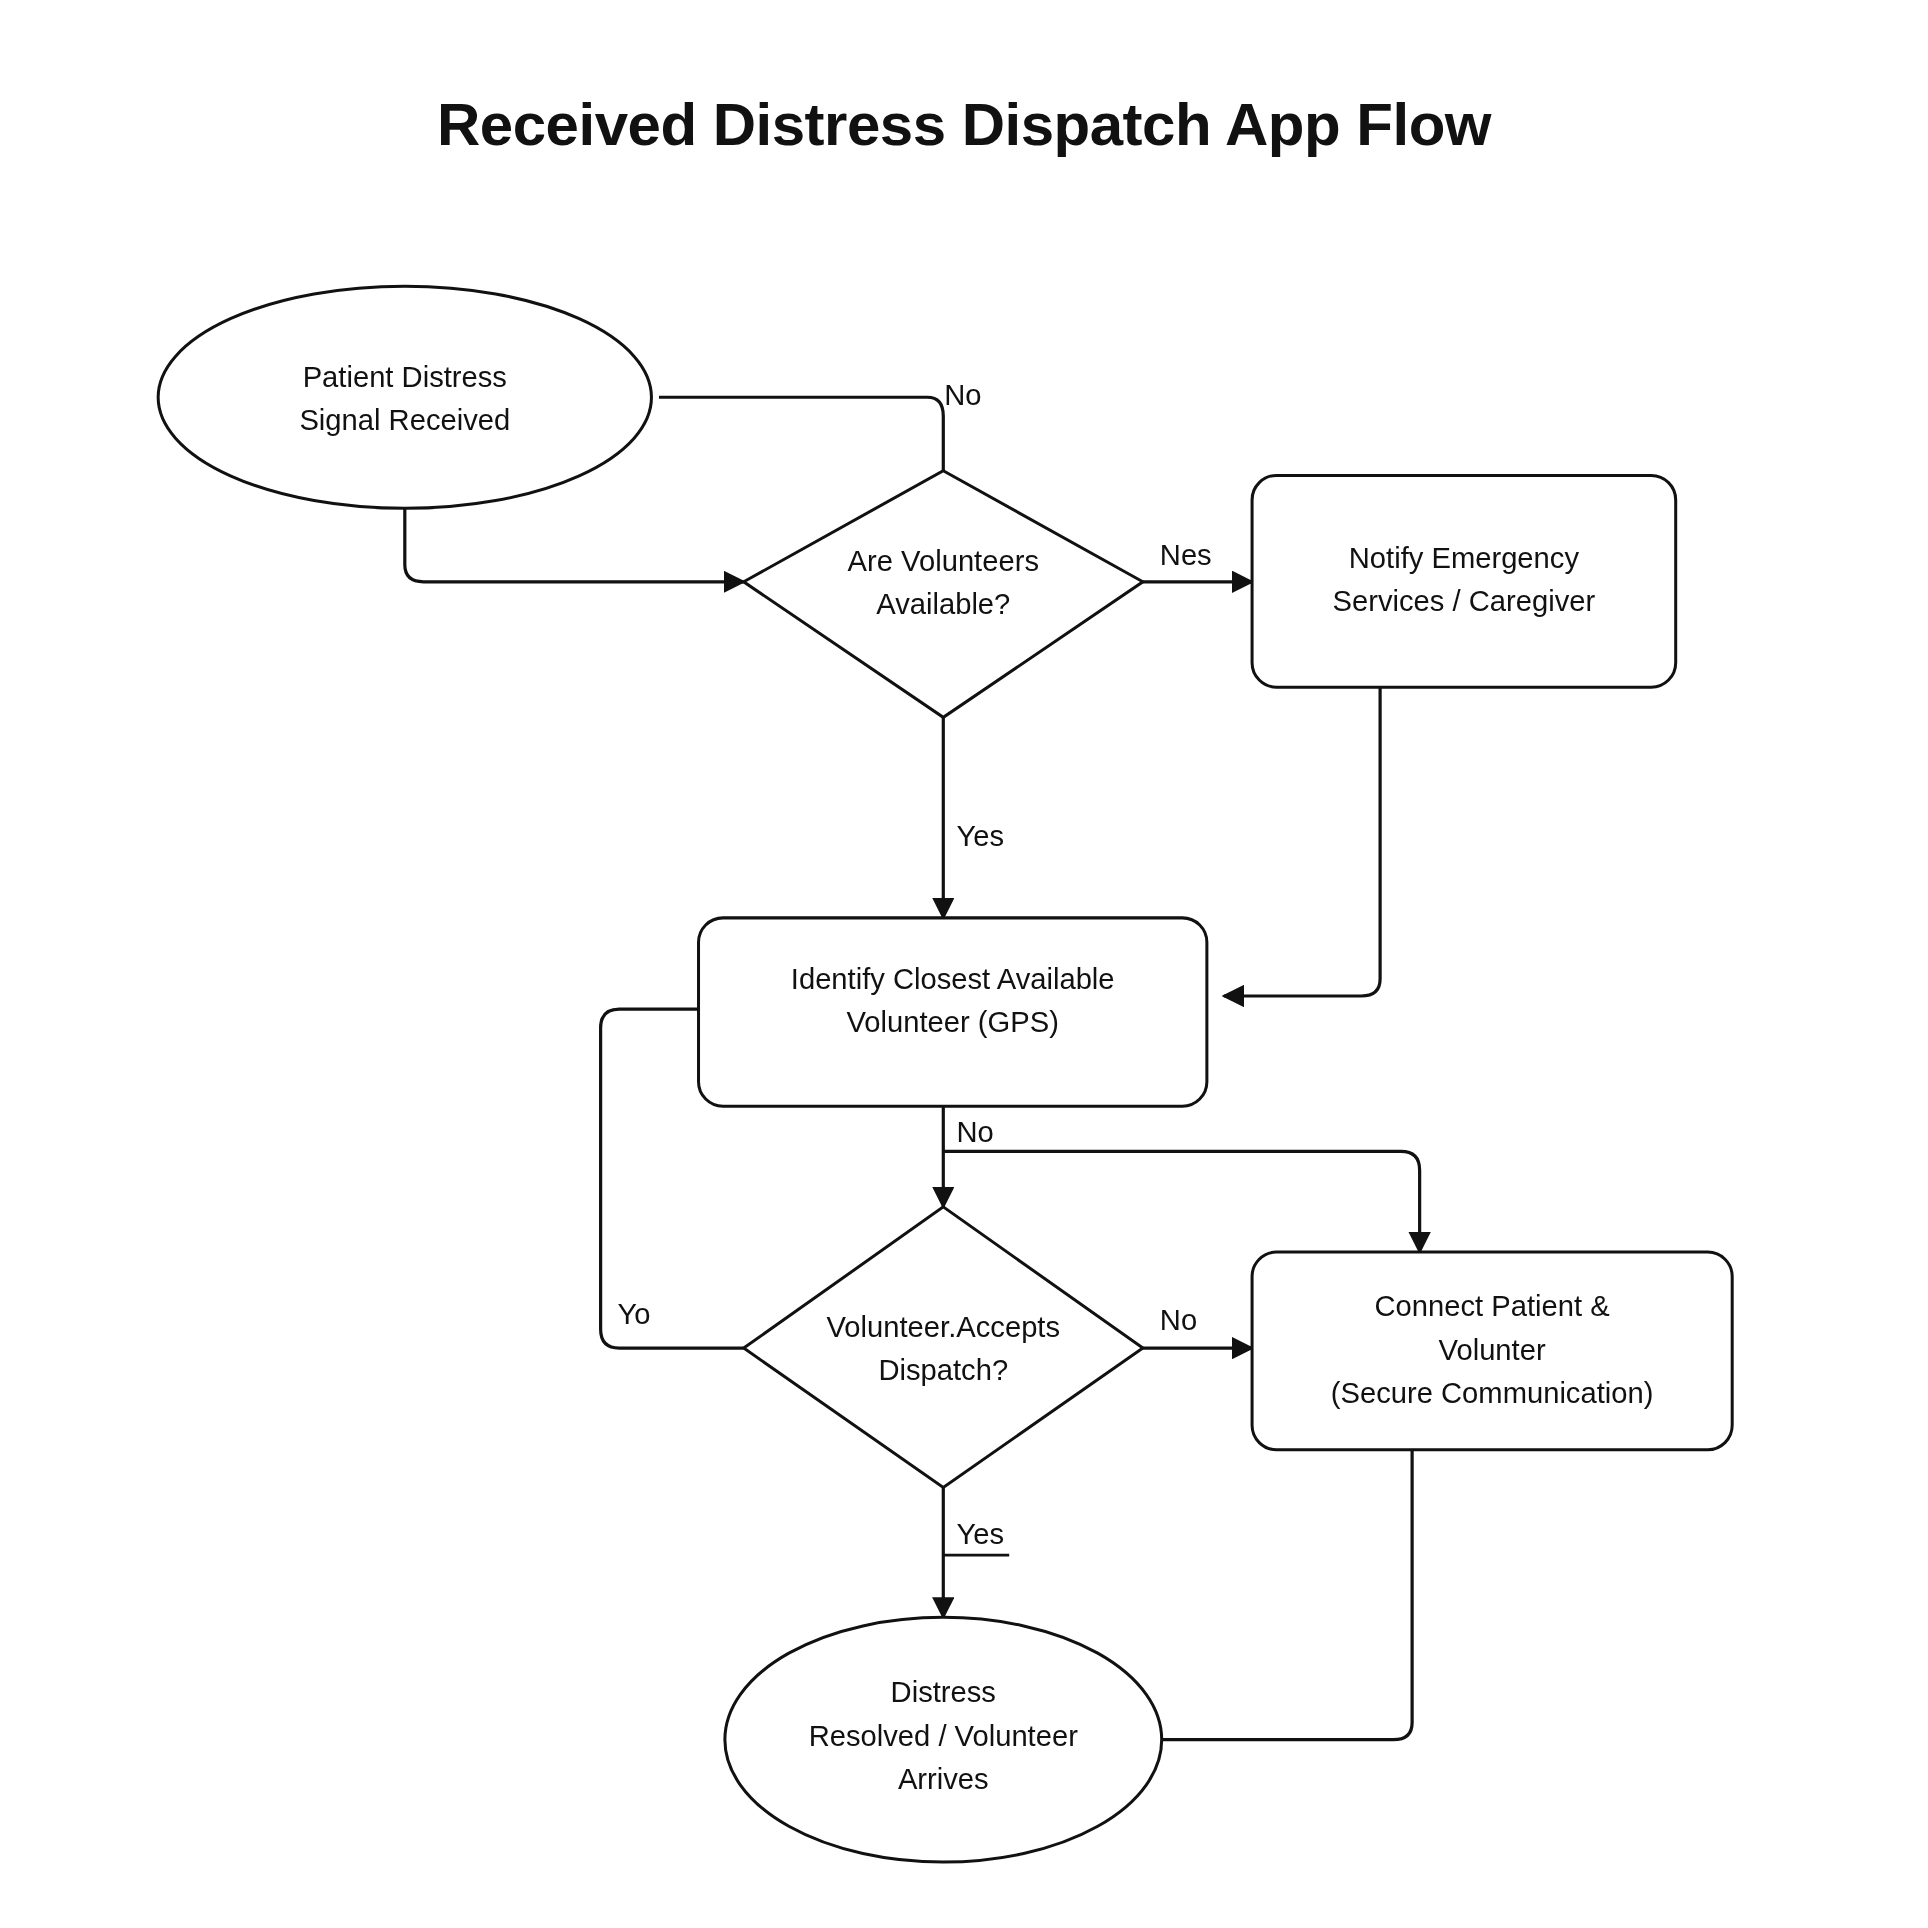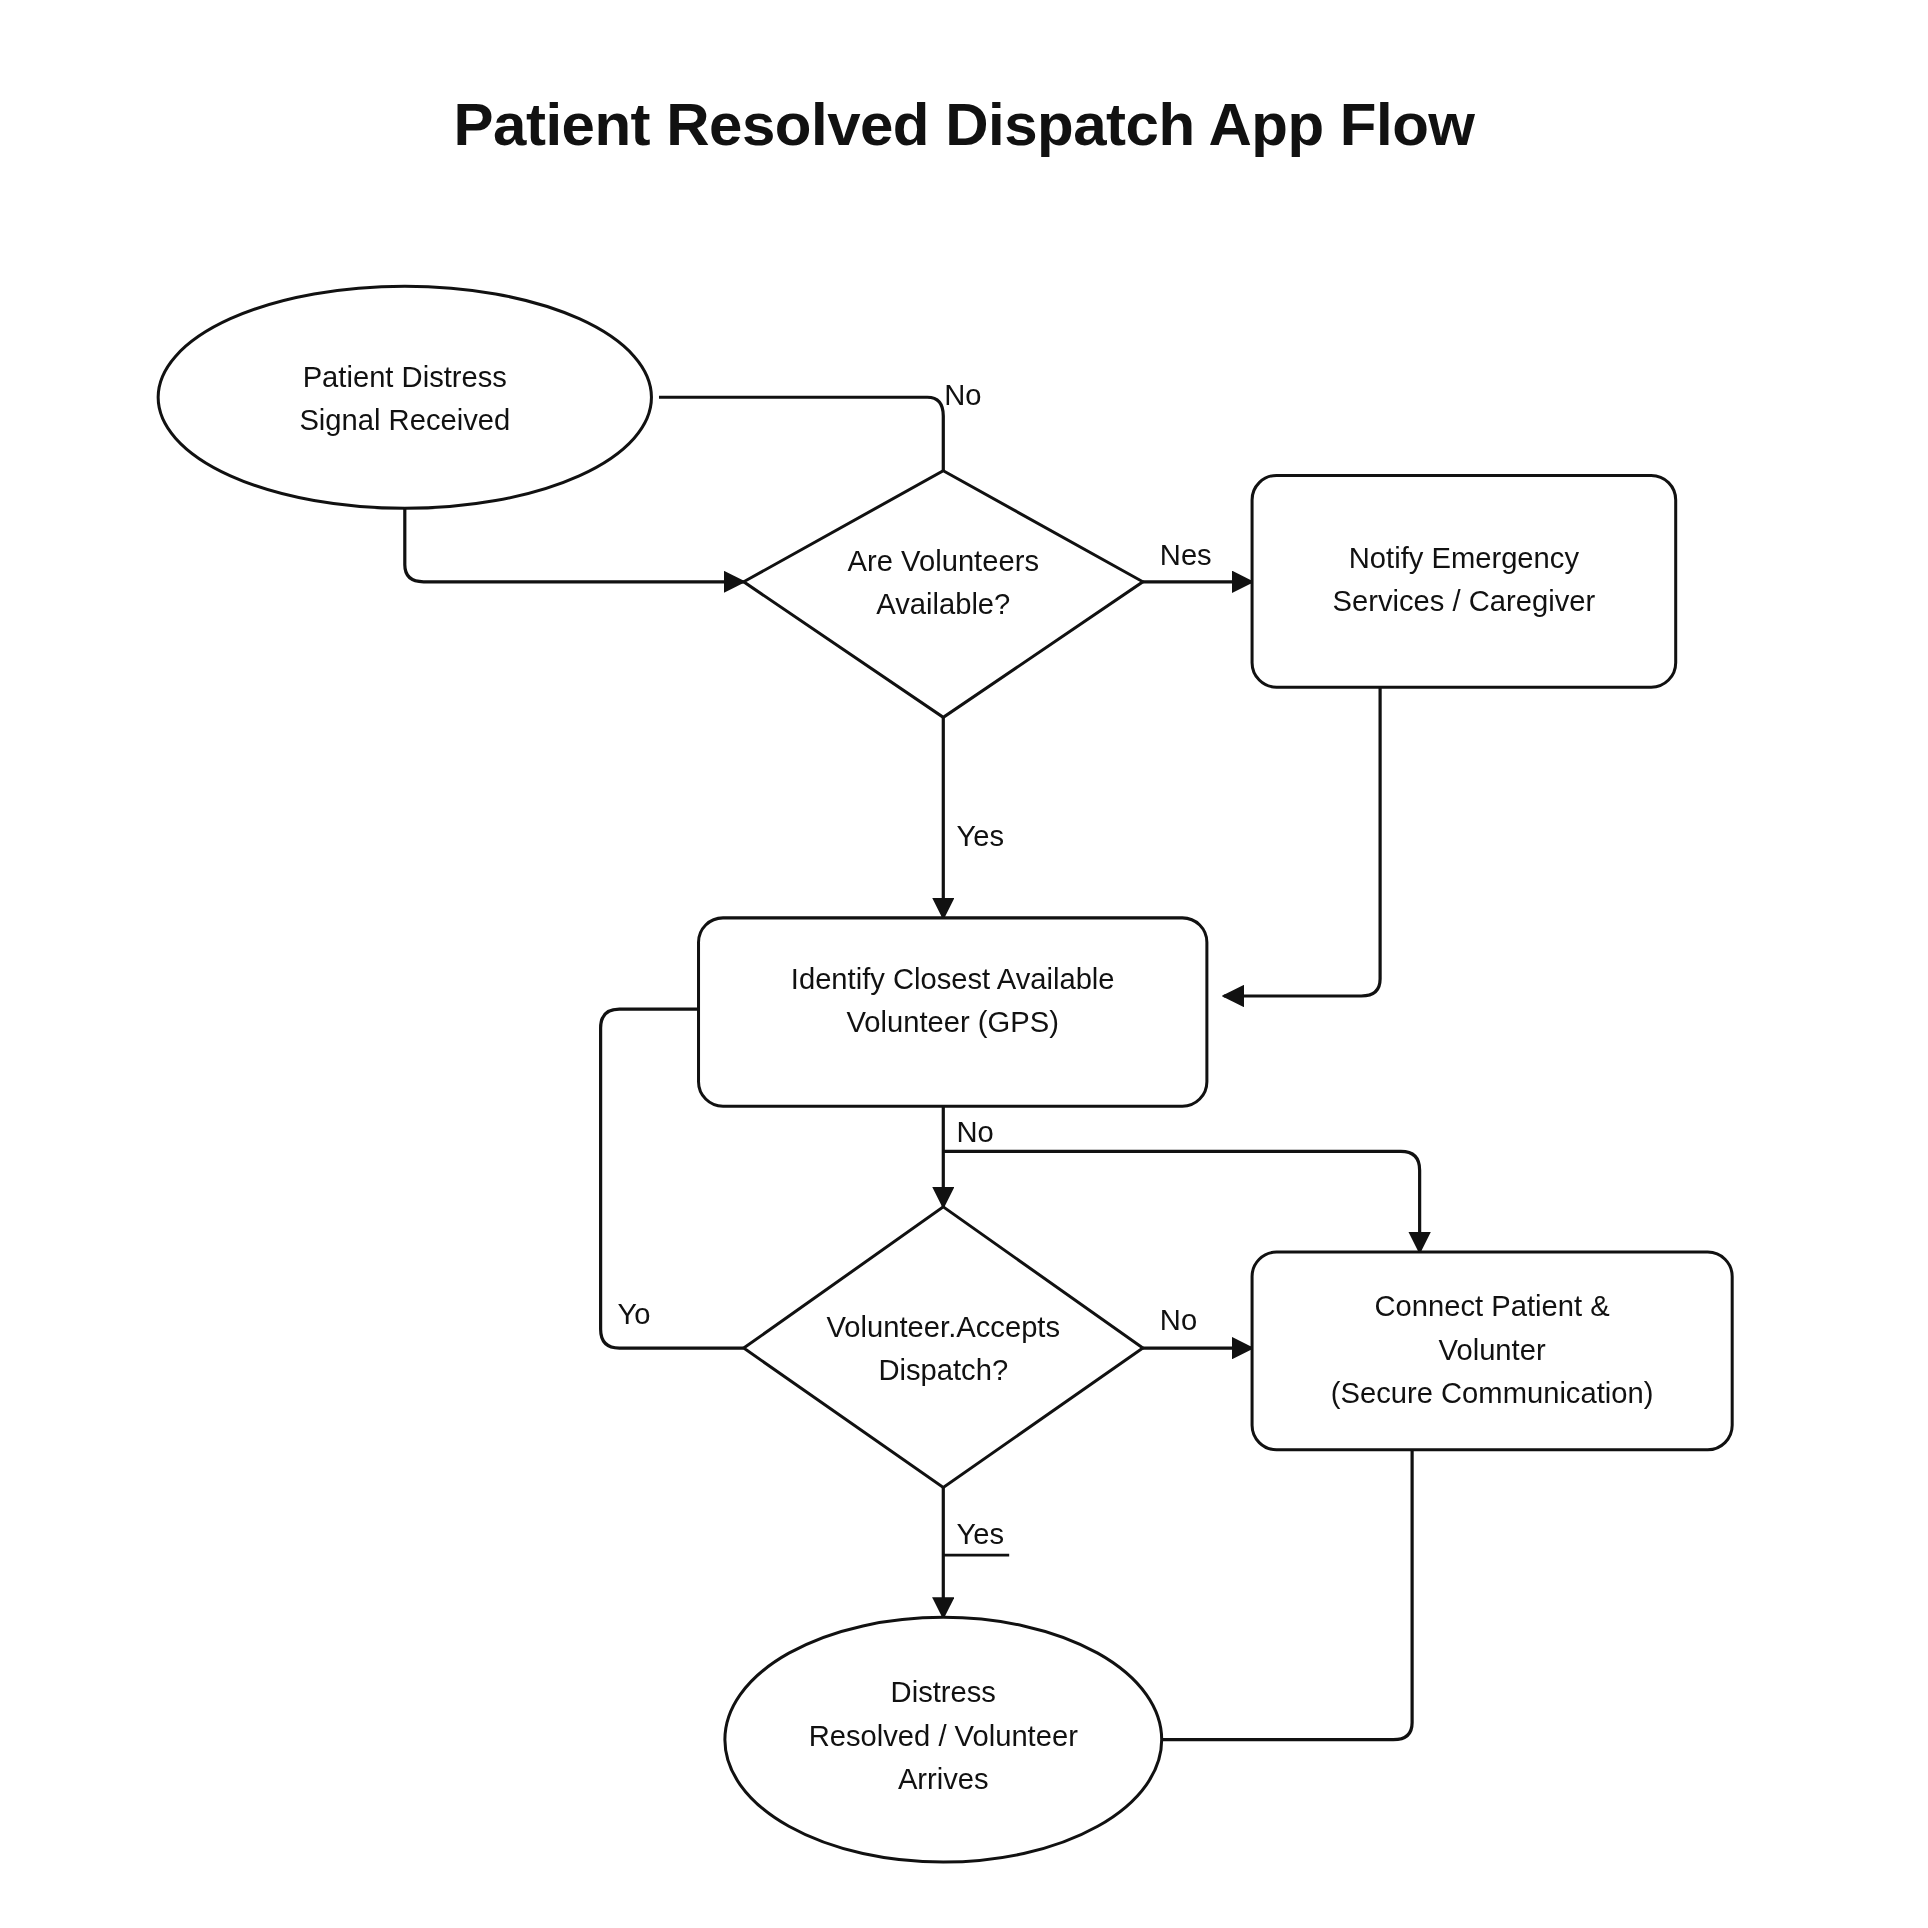--- a/index.html
+++ b/index.html
@@ -69,21 +69,21 @@
     fill: #111111;
     text-anchor: start;
     dominant-baseline: middle;
   }
 </style>
 </head>
 <body>
 
 <div id="canvas">
 
-  <div class="title">Patient Resolved Dispatch App Flow</div>
+  <div class="title">Received Distress Dispatch App Flow</div>
 
   <svg class="flow" viewBox="0 0 2048 2048">
     <defs>
       <marker id="arrow" viewBox="0 0 10 10" refX="9" refY="5" markerWidth="7" markerHeight="7" orient="auto-start-reverse">
         <path d="M 0 0 L 10 5 L 0 10 z" fill="#111111"></path>
       </marker>
     </defs>
 
     <g>
       <path class="edge" d="M 700 422 L 985 422 Q 1002 422 1002 442 L 1002 500"></path>

